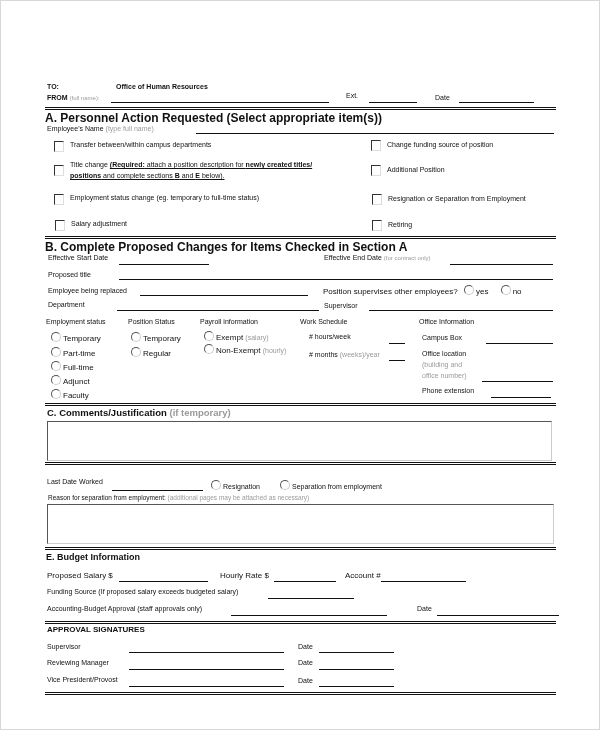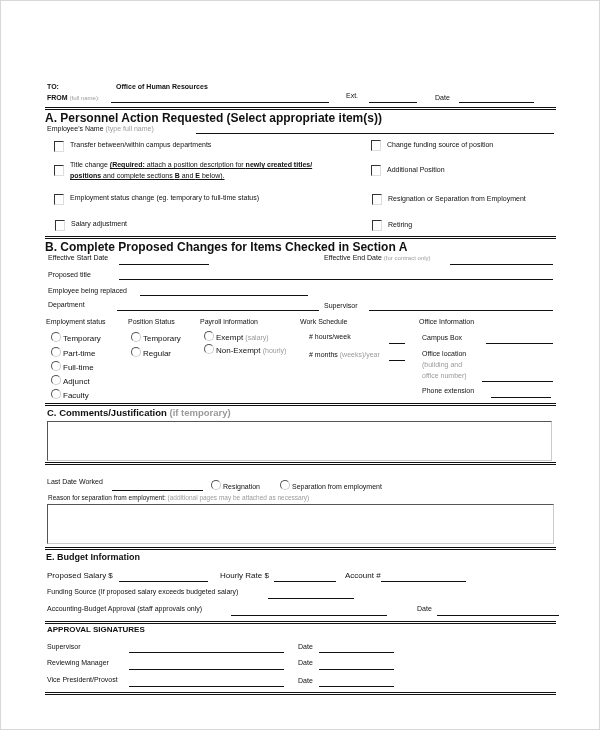--- a/index.html
+++ b/index.html
@@ -69,20 +69,24 @@
   <div class="abs s" style="left:47px;top:253px;">Effective Start Date</div>
   <div class="line" style="left:118px;top:263px;width:90px;"></div>
   <div class="abs s" style="left:323px;top:253px;"><span>Effective End Date</span> <span class="gray" style="font-size:6px;">(for contract only)</span></div>
   <div class="line" style="left:449px;top:263px;width:103px;"></div>
 
   <div class="abs s" style="left:47px;top:270px;">Proposed title</div>
   <div class="line" style="left:118px;top:278px;width:434px;"></div>
 
   <div class="abs s" style="left:47px;top:286px;">Employee being replaced</div>
   <div class="line" style="left:139px;top:294px;width:168px;"></div>
+  <div class="abs" style="left:322px;top:284px;font-size:8px;"><span>Position supervises other employees?</span>
+    <span class="rd" style="margin-left:4px;"></span><span>yes</span>
+    <span class="rd" style="margin-left:10px;"></span><span>no</span>
+  </div>
 
   <div class="abs s" style="left:47px;top:300px;">Department</div>
   <div class="line" style="left:116px;top:309px;width:202px;"></div>
   <div class="abs s" style="left:323px;top:301px;">Supervisor</div>
   <div class="line" style="left:368px;top:309px;width:184px;"></div>
 
   <div class="abs s" style="left:45px;top:317px;">Employment status</div>
   <div class="abs t" style="left:50px;top:331px;"><span class="rd"></span><span>Temporary</span></div>
   <div class="abs t" style="left:50px;top:346px;"><span class="rd"></span><span>Part-time</span></div>
   <div class="abs t" style="left:50px;top:360px;"><span class="rd"></span><span>Full-time</span></div>

